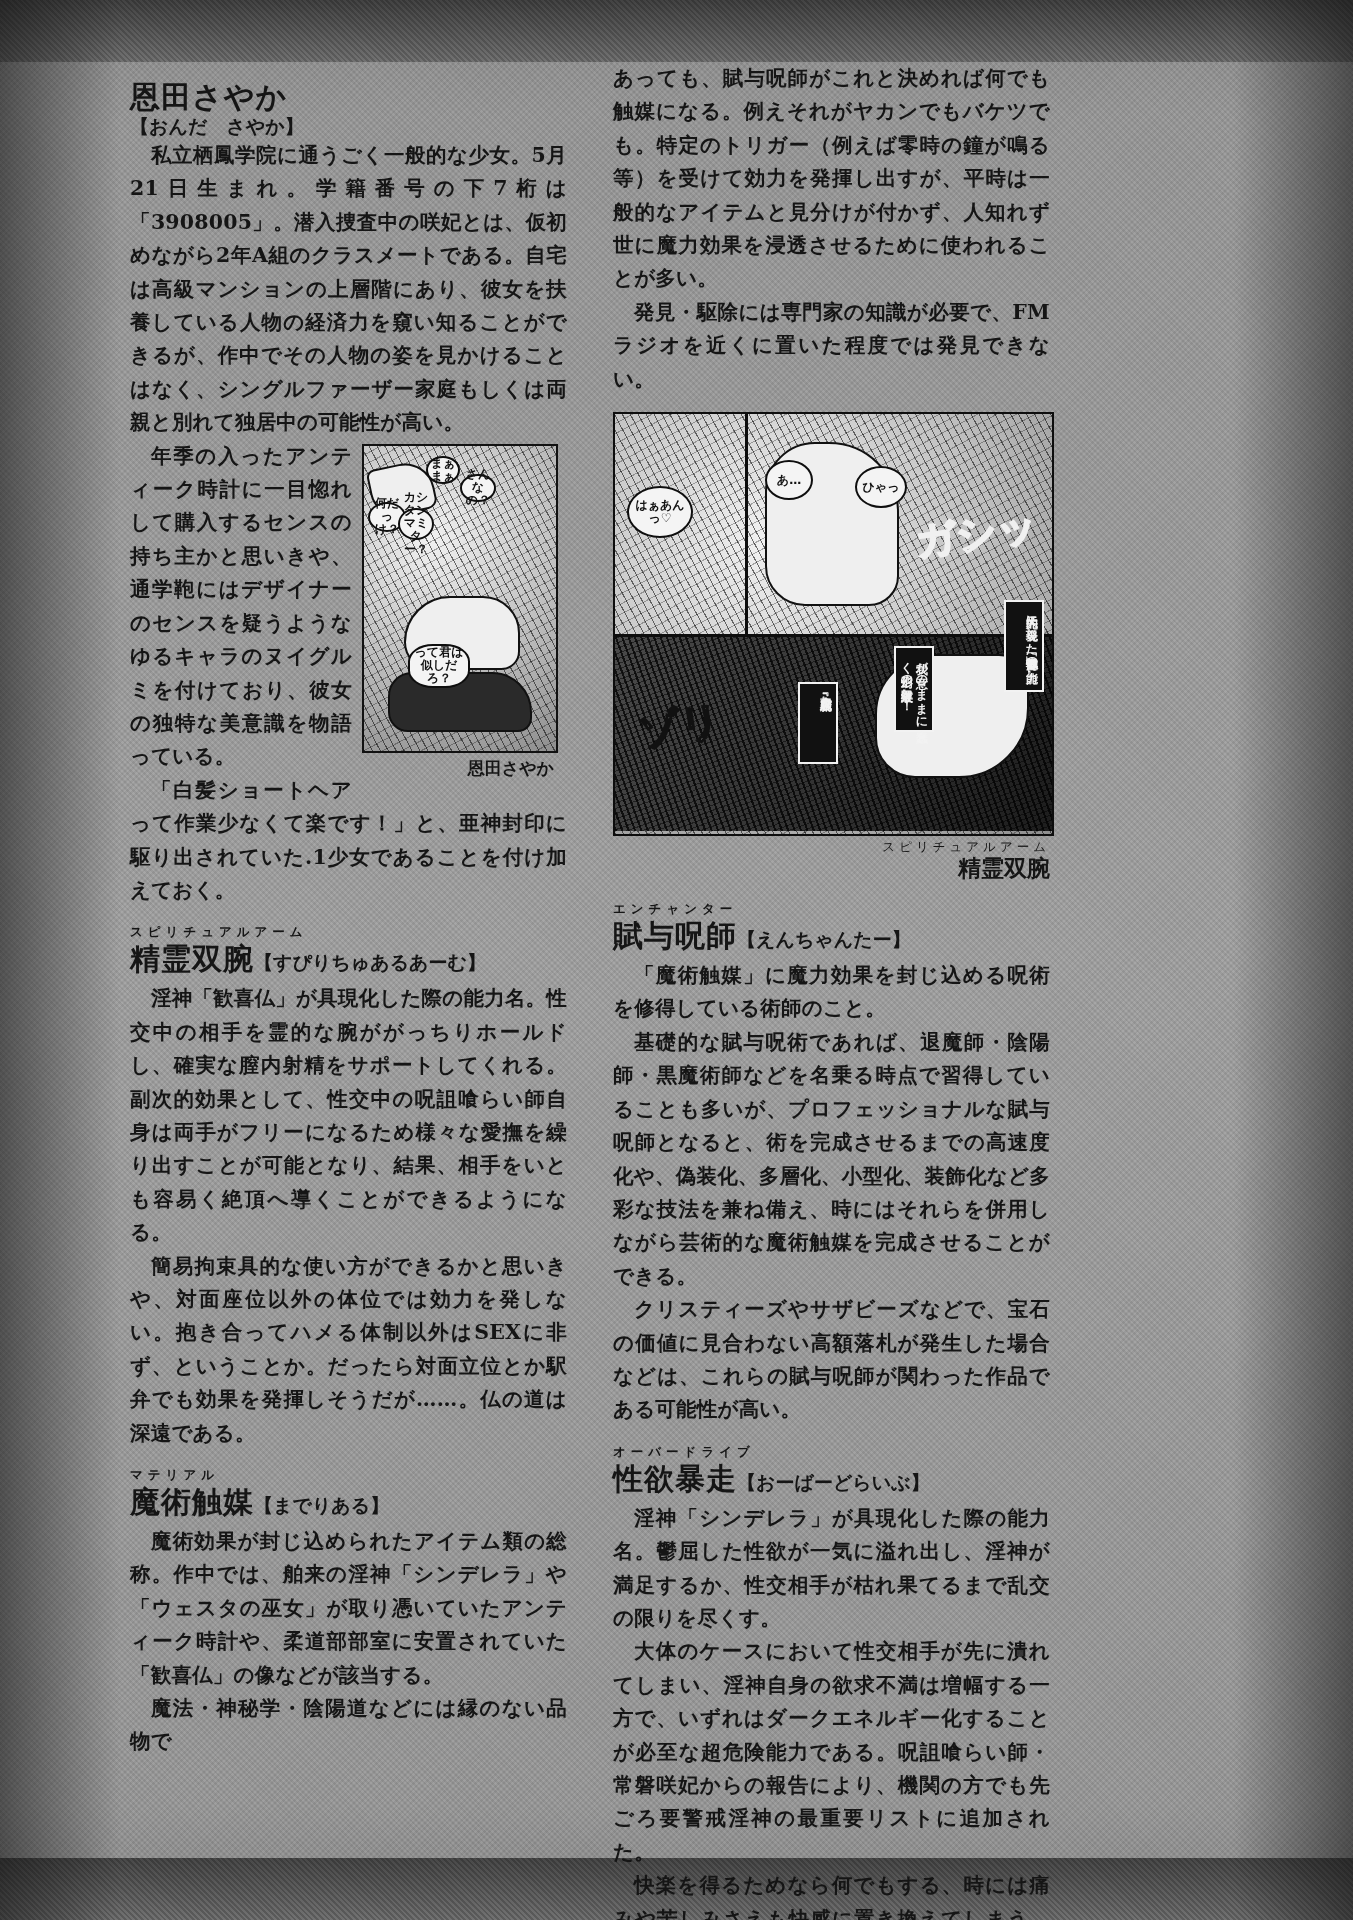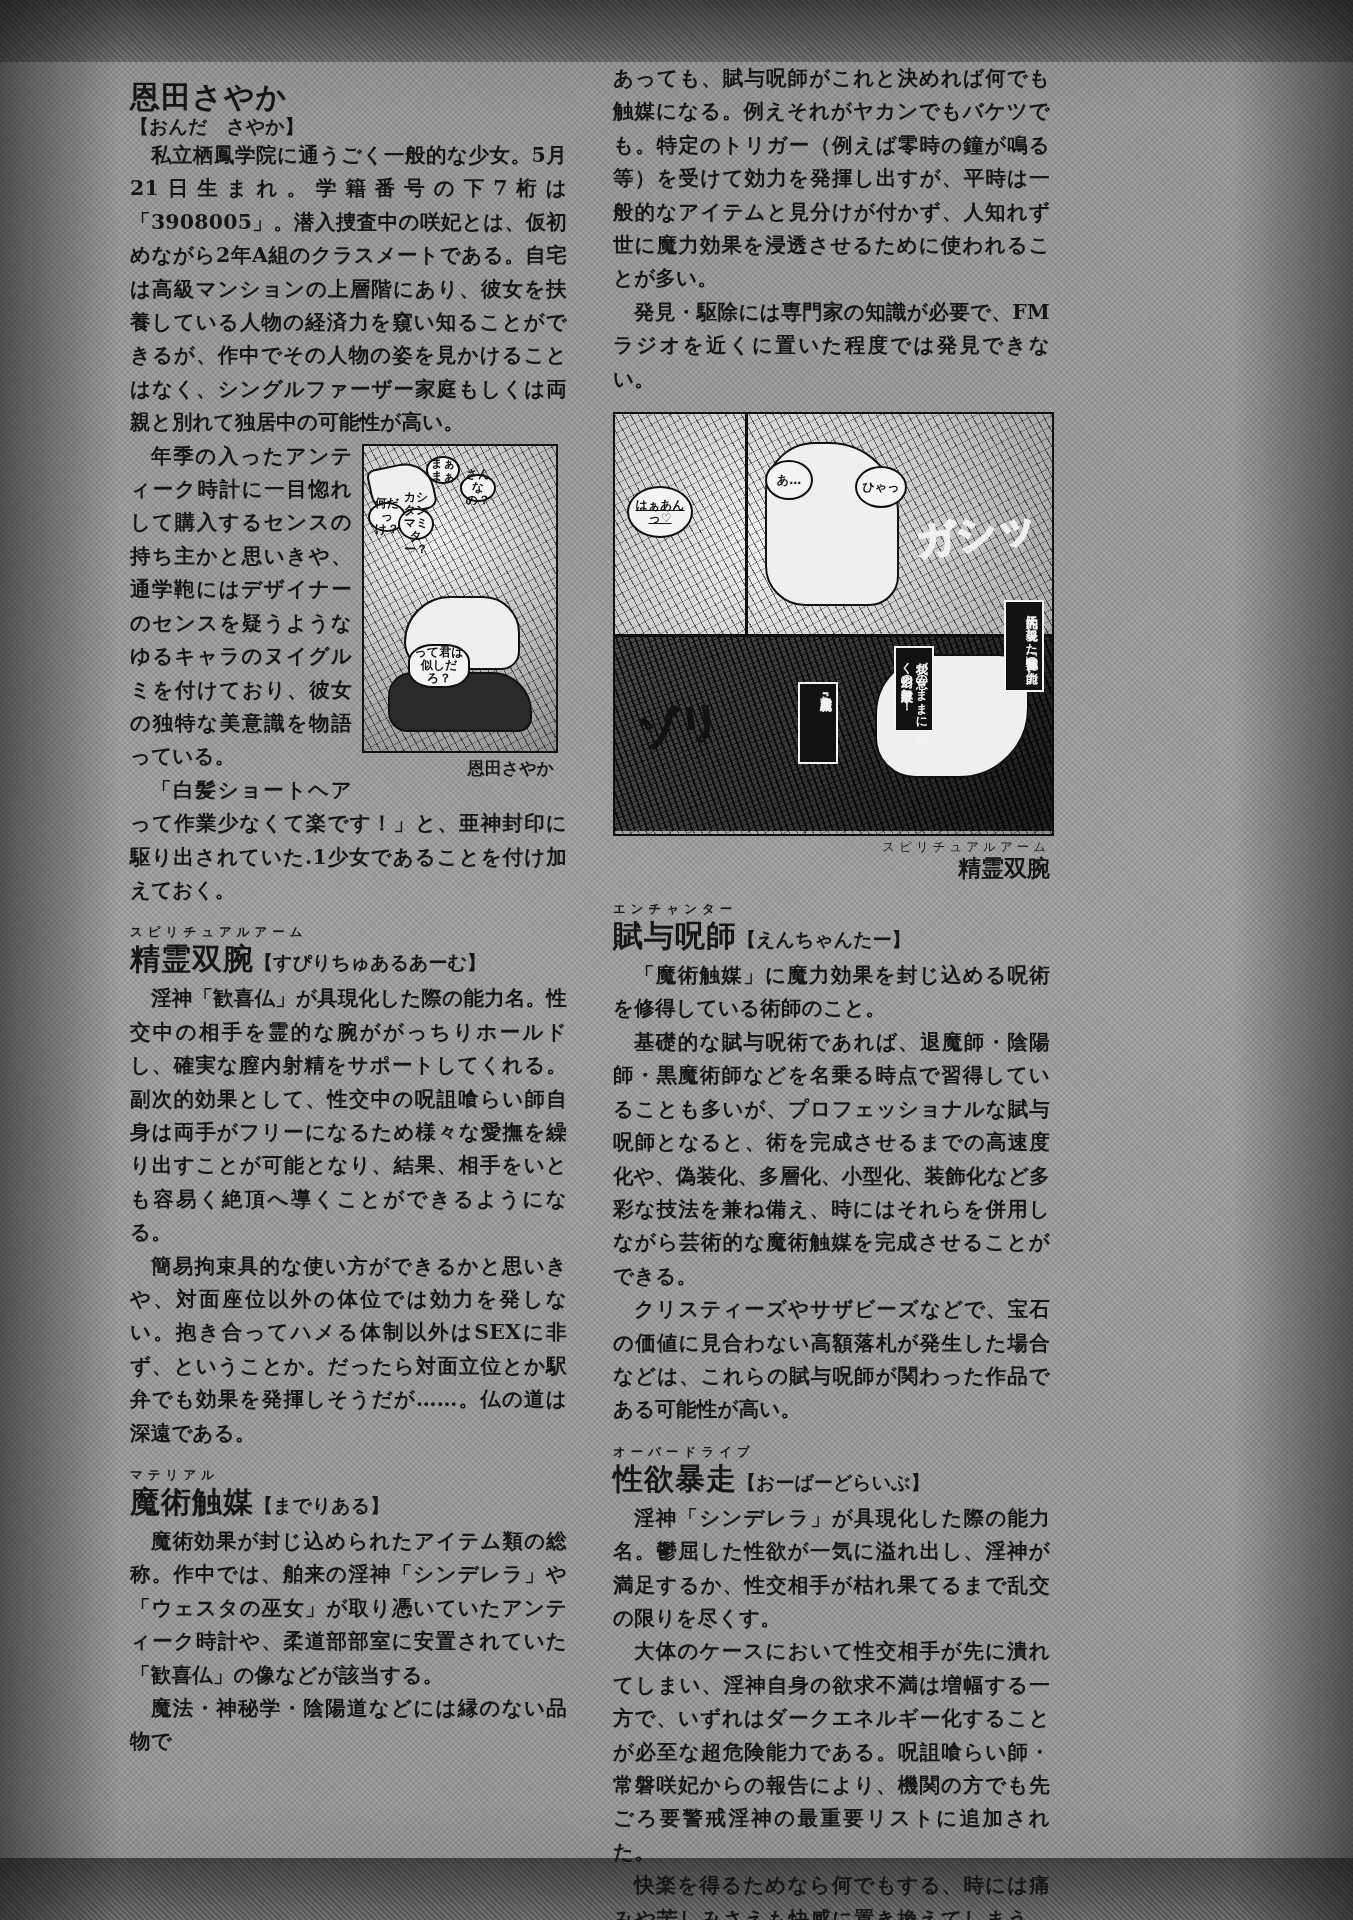--- a/index.html
+++ b/index.html
@@ -279,21 +279,21 @@
       <p class="body">発見・駆除には専門家の知識が必要で、FMラジオを近くに置いた程度では発見できない。</p>
 
       <div class="manga-panel">
         <div class="hatch"></div>
         <div class="panel-split" style="left:0; top:220px; width:437px; height:3px;"></div>
         <div class="panel-split" style="left:130px; top:0; width:3px; height:220px;"></div>
         <div class="hatch dark" style="position:absolute; left:0; top:223px; width:437px; height:194px;"></div>
         <div class="blob" style="left:150px; top:28px; width:130px; height:160px; border-radius:50px 70px 30px 40px;"></div>
         <div class="blob" style="left:260px; top:240px; width:150px; height:120px; border-radius:60px 30px 70px 40px;"></div>
 
-        <div class="bubble" style="left:12px; top:72px; width:66px; height:52px;text-decoration:underline;">はぁあんっ♡</div>
+        <div class="bubble" style="left:12px; top:72px; width:66px; height:52px;">はぁあんっ♡</div>
         <div class="bubble" style="left:150px; top:46px; width:48px; height:40px;">あ…</div>
         <div class="bubble" style="left:240px; top:52px; width:52px; height:42px;">ひゃっ</div>
 
         <div class="vbubble black" style="right:8px; top:186px; width:40px; height:92px;">先天的に発現した淫神「歓喜仏」の能力…</div>
         <div class="vbubble black" style="right:118px; top:232px; width:40px; height:86px;">我が意のままに蠢く幻形の淫紋装甲…！</div>
         <div class="vbubble black" style="right:214px; top:268px; width:40px; height:82px;">『精霊双腕』！</div>
 
         <div class="sfx" style="left:300px; top:92px;">ガシッ</div>
         <div class="sfx white" style="left:24px; top:284px;">ゾリ</div>
       </div>

